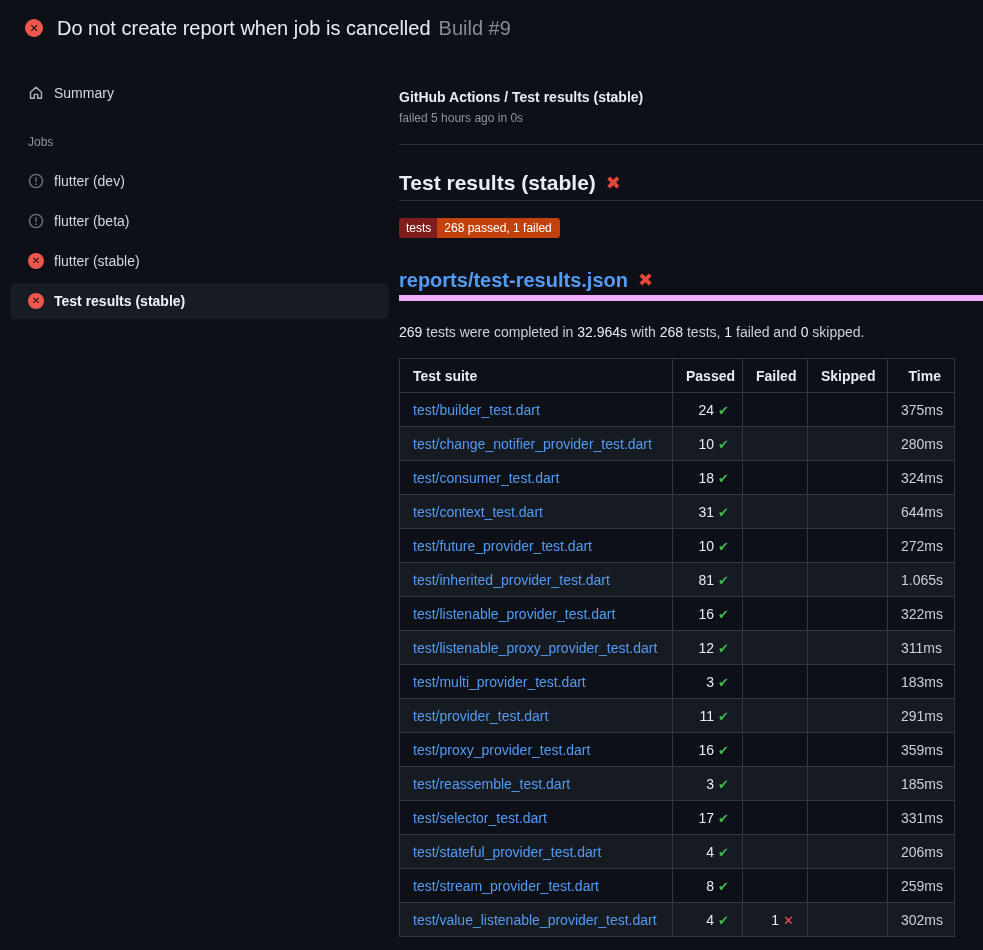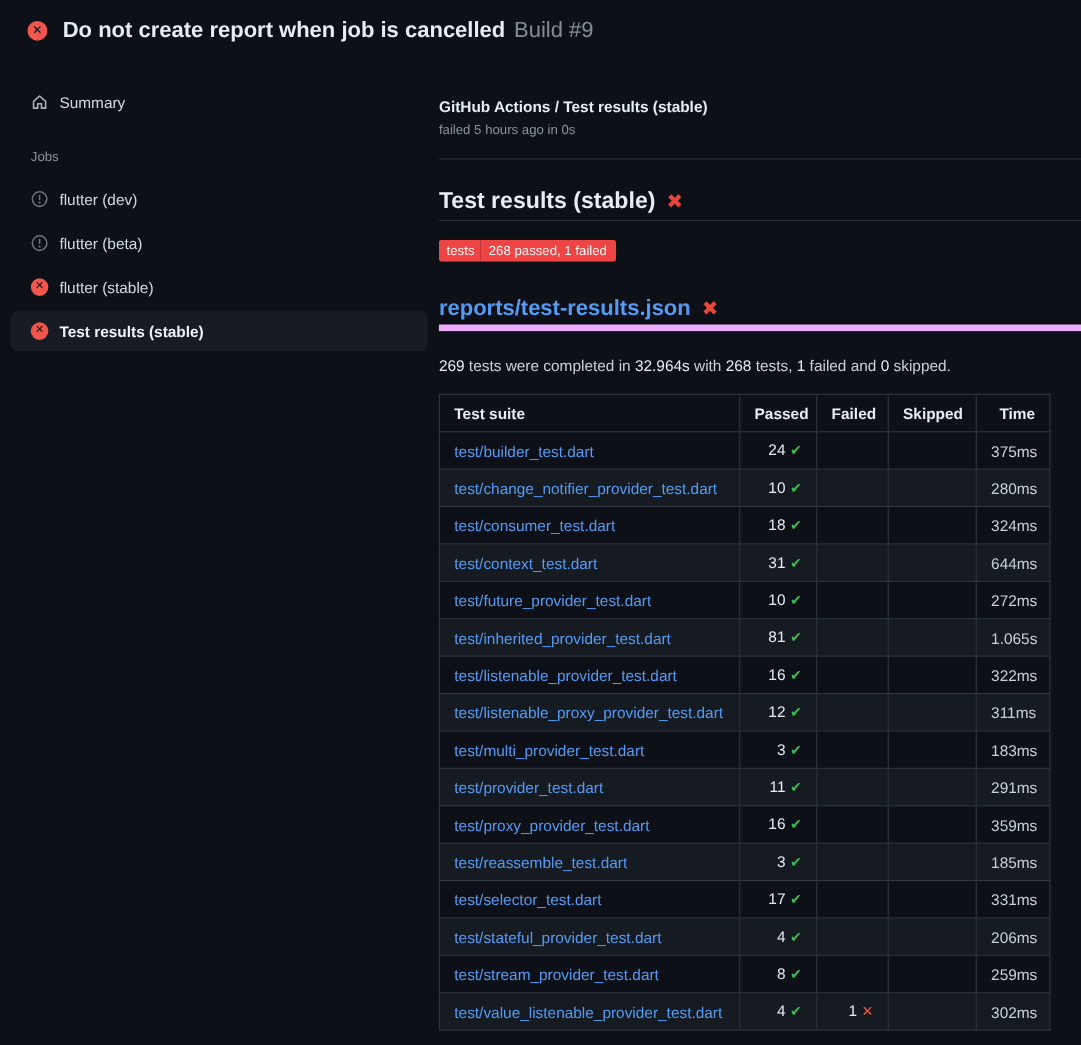--- a/index.html
+++ b/index.html
@@ -18,21 +18,21 @@
   }
   .circle-x {
     display:inline-flex; align-items:center; justify-content:center;
     width:18px; height:18px; border-radius:50%;
     background:#f0564c; color:#0d1117;
     font-weight:700; font-size:11px; line-height:1;
     flex:0 0 auto;
   }
   .topbar .title {
     margin-left:14px;
-    font-size:20px; font-weight:700; color:#e6edf3;
+    font-size:20px; font-weight:400; color:#e6edf3;
     white-space:nowrap;
   }
   .topbar .build {
     margin-left:8px;
     font-size:20px; font-weight:400; color:#848d97;
     white-space:nowrap;
   }
   
   .layout { display:flex; }
   
@@ -59,22 +59,22 @@
     font-size:21px; line-height:22px; font-weight:700; color:#e6edf3;
     border-bottom:1px solid #2a313b;
     display:flex; align-items:center;
   }
   .x-mark { font-size:18px; font-weight:700; color:#e5483a; margin-left:10px; line-height:1; }
   .badge {
     display:inline-flex; margin-top:17px;
     font-size:12px; line-height:16px; color:#ffffff;
     border-radius:3px; overflow:hidden;
   }
-  .badge .badge-label { background:#ef4444; padding:2px 6px 2px 7px; }
-  .badge .badge-value { background:#ef4444; padding:2px 8px 2px 7px; }
+  .badge .badge-label { background:#7f1d1d; padding:2px 6px 2px 7px; }
+  .badge .badge-value { background:#c2410c; padding:2px 8px 2px 7px; }
   h2.report-title {
     margin-top:31px; padding-bottom:4px;
     font-size:20px; line-height:22px; font-weight:700;
     border-bottom:6px solid #f0abfc;
     display:flex; align-items:center;
   }
   h2.report-title a { color:#539bf5; text-decoration:none; }
   .summary-line { margin-top:23px; font-size:14px; line-height:16px; color:#c9d1d9; }
   .summary-line .b { font-weight:400; color:#e6edf3; }
   

